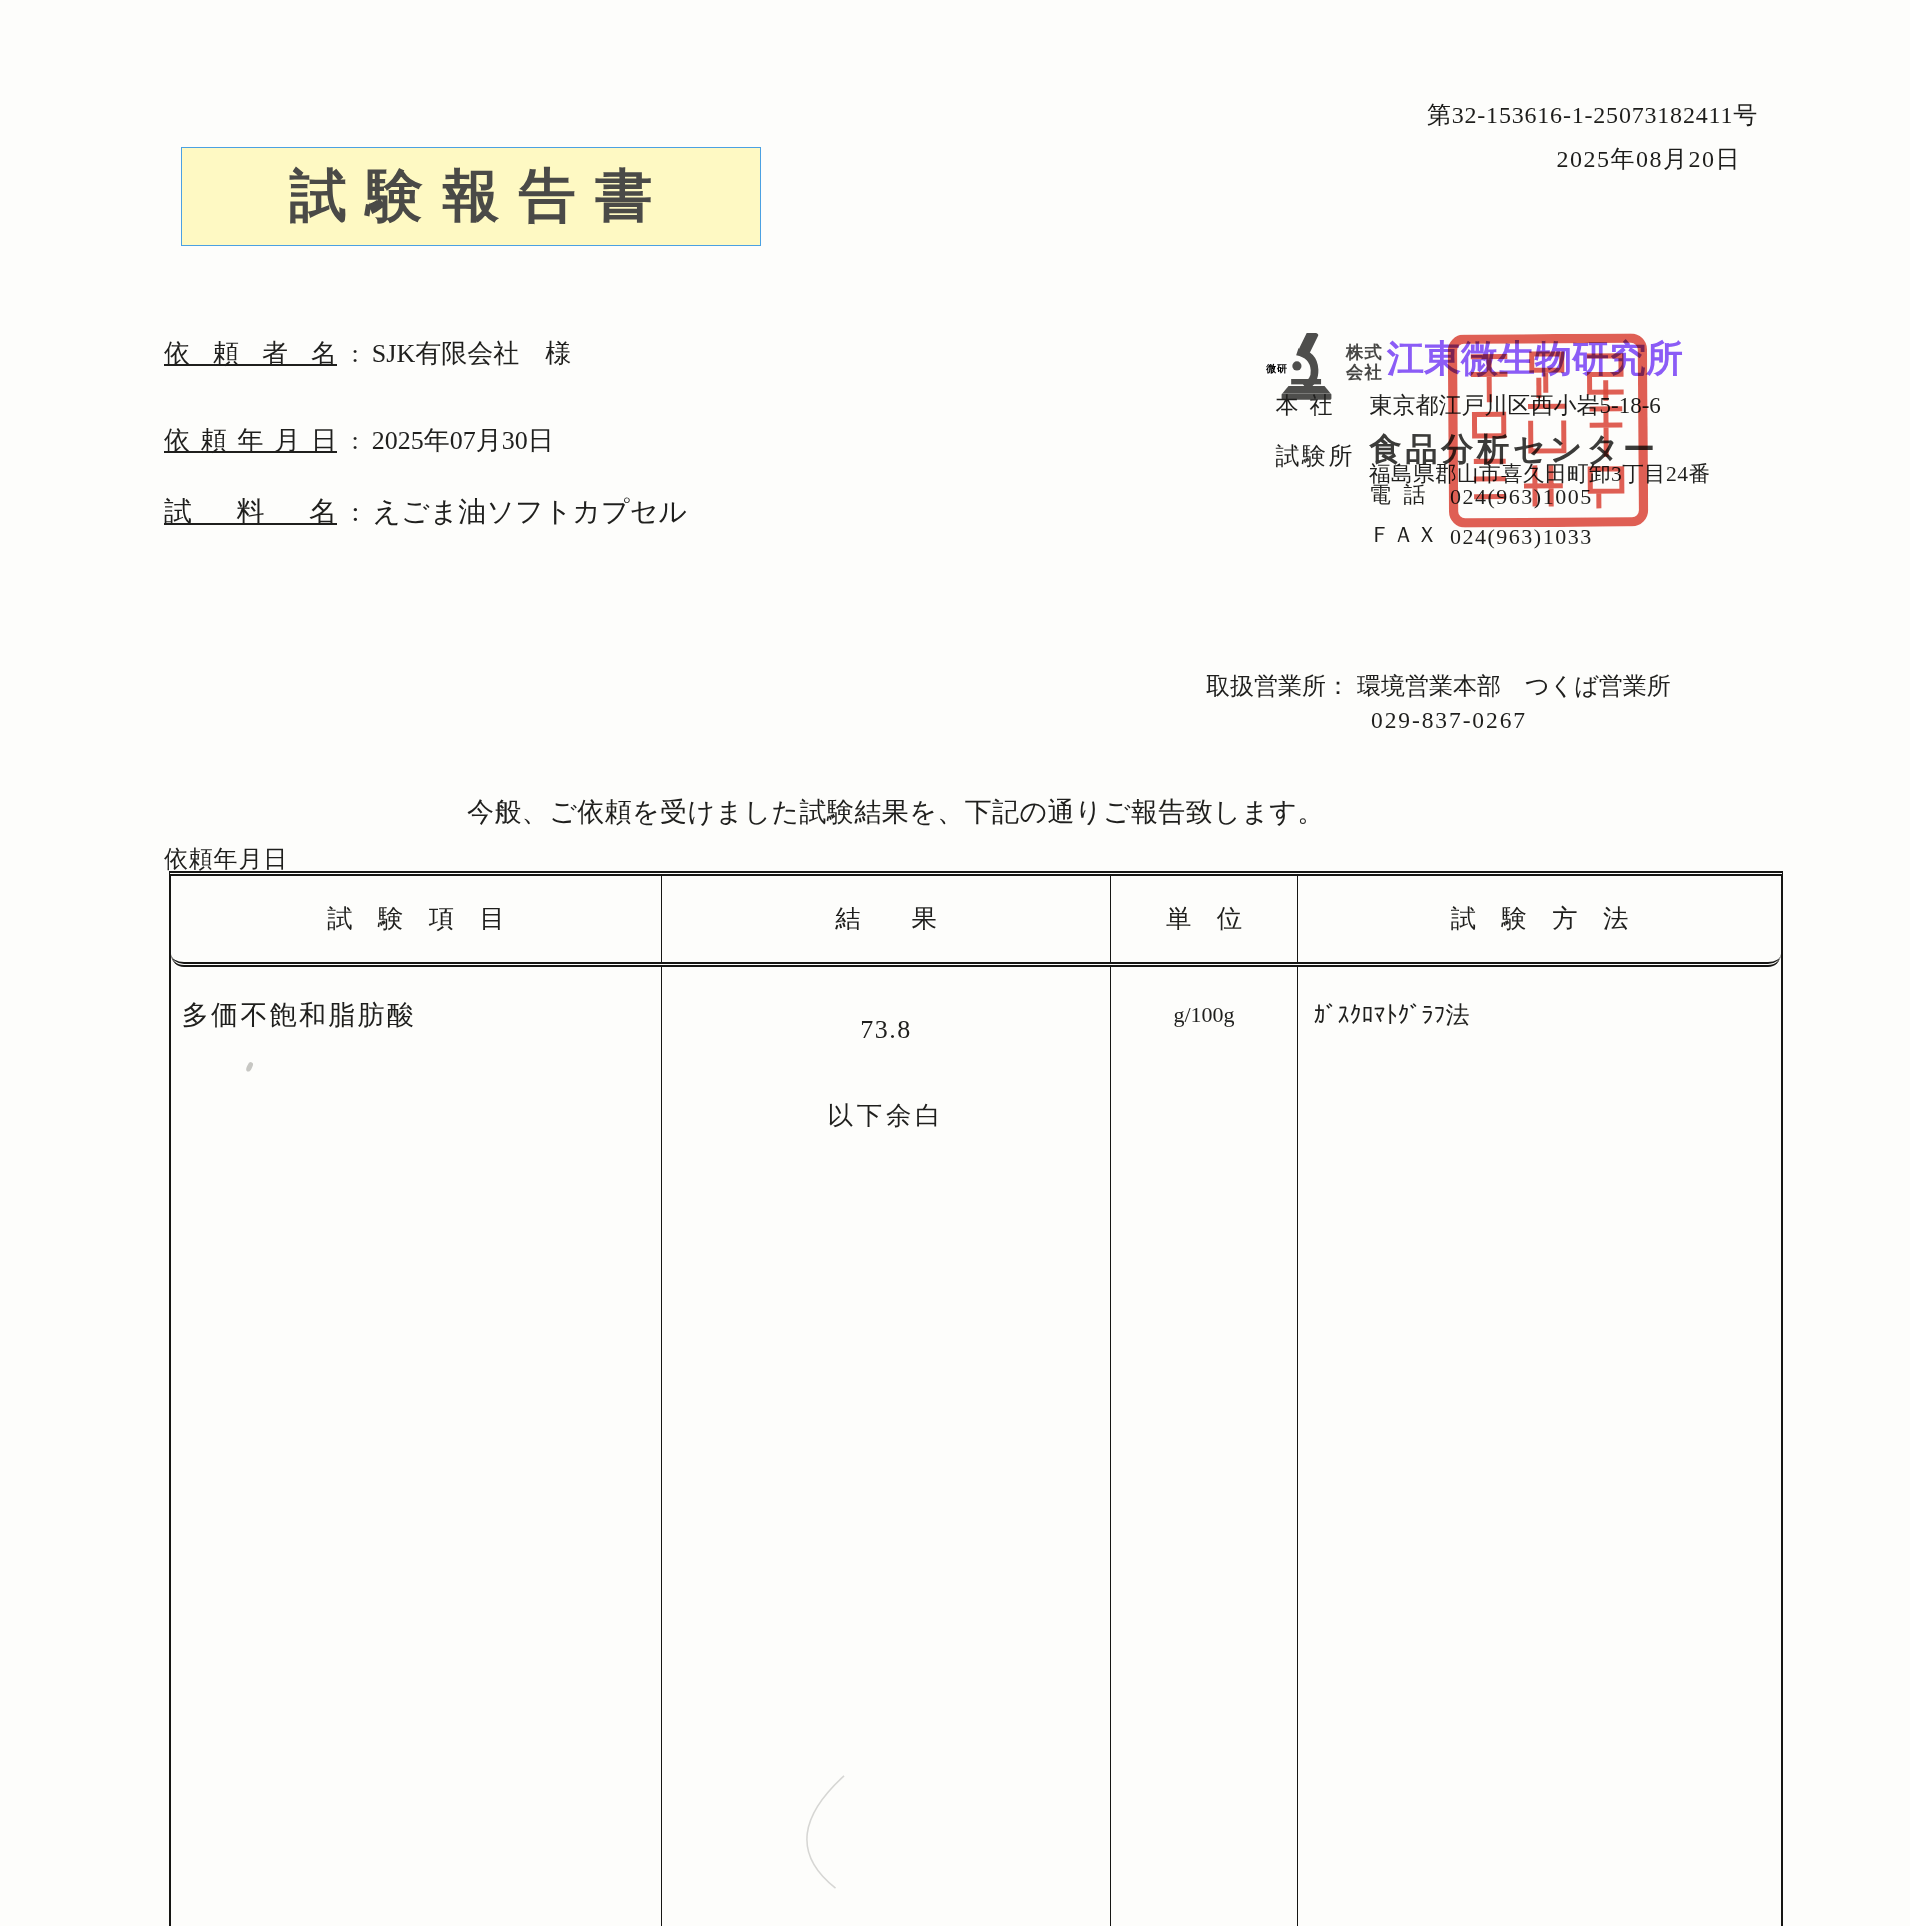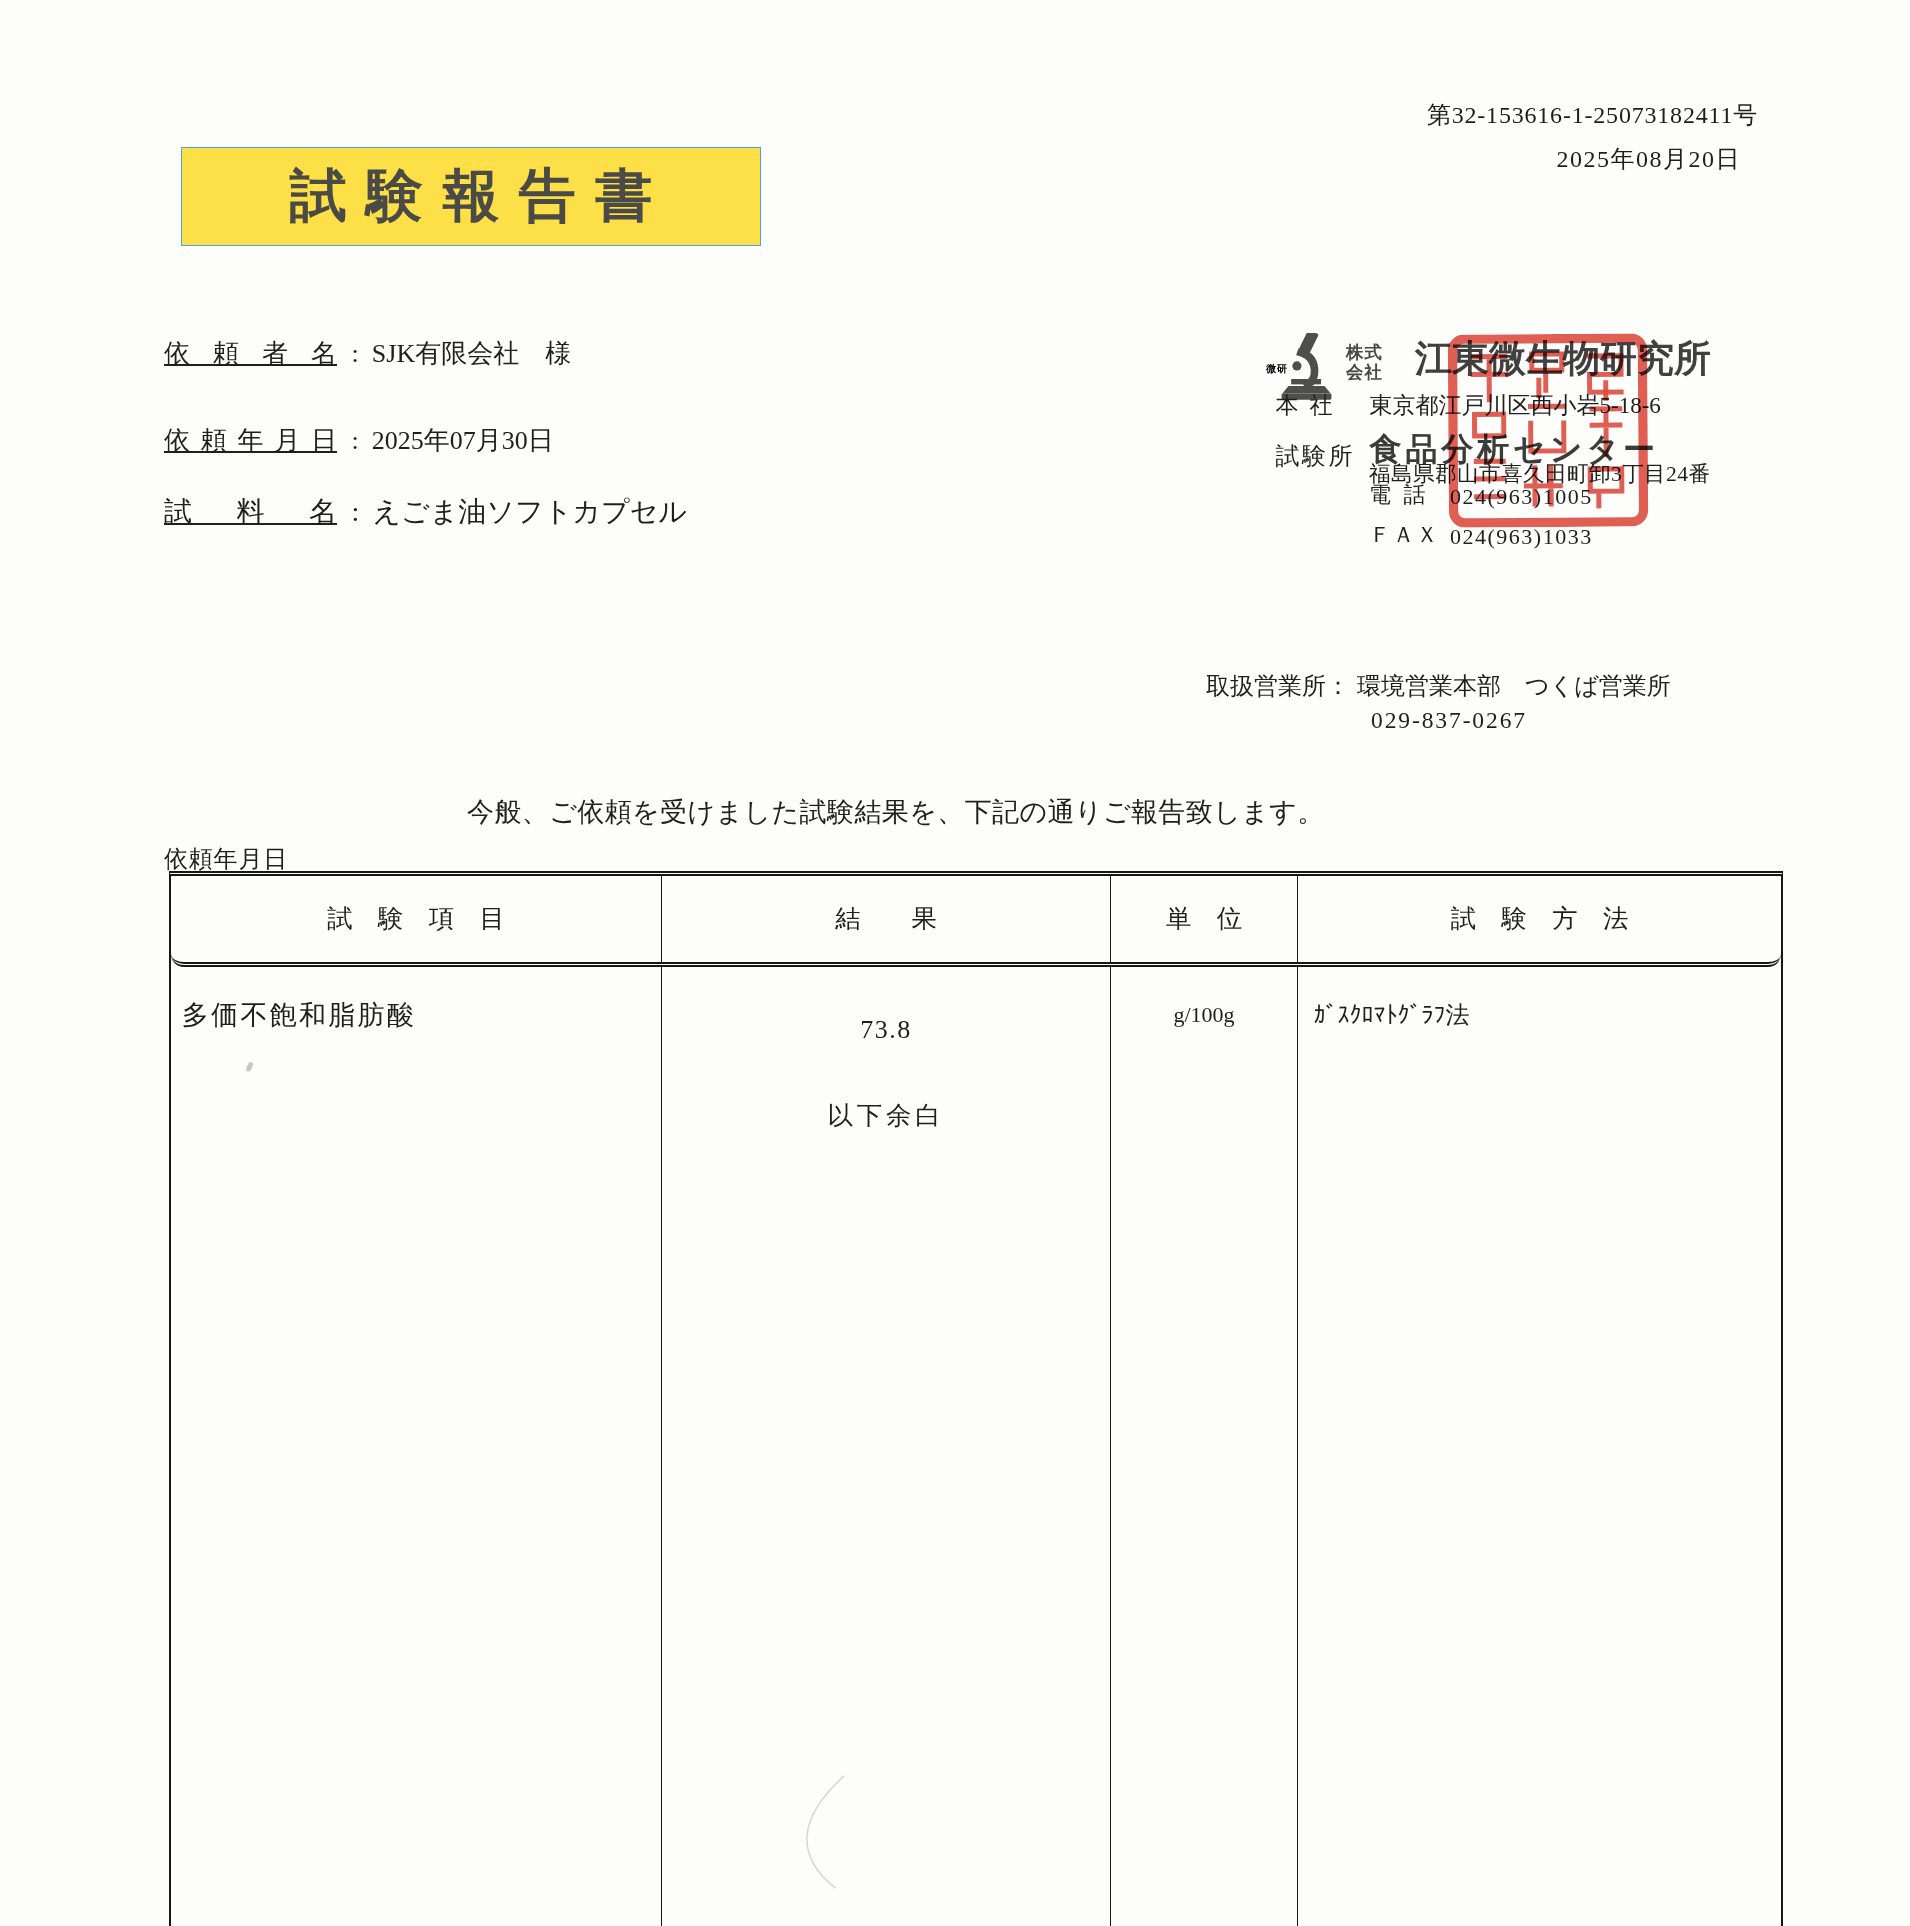--- a/index.html
+++ b/index.html
@@ -21,21 +21,21 @@
   }
   .issue-date{
     position:absolute;top:143px;right:170px;
     font-size:24px;letter-spacing:1.5px;color:#1d1d1b;
     white-space:nowrap;
   }
 
   
   .title-box{
     position:absolute;left:181px;top:147px;width:580px;height:99px;
-    background:#fde047;
+    background:#fef9c3;
     border:1.5px solid #4ba1e2;
     box-sizing:border-box;
     display:flex;align-items:center;justify-content:center;
   }
   .title-box .title-text{
     font-family:"Liberation Sans","DejaVu Sans",sans-serif;
     font-weight:bold;font-size:57px;color:#4a4a47;
     letter-spacing:0.34em;margin-right:-0.34em;
     white-space:nowrap;
   }
@@ -64,22 +64,22 @@
     font-weight:bold;font-size:10px;color:#000000;
     background:rgba(255,255,255,.85);padding:0 0.8px;letter-spacing:0.8px;
   }
   .corp-prefix{
     position:absolute;left:79px;top:10.8px;
     font-family:"Liberation Sans","DejaVu Sans",sans-serif;
     font-weight:bold;font-size:17.3px;line-height:1.18;color:#474745;
     letter-spacing:1.2px;
   }
   .corp-name{
-    position:absolute;left:148px;top:3.1px;
-    font-size:37px;font-weight:600;color:#404040;
+    position:absolute;left:120px;top:3.1px;
+    font-size:37px;font-weight:600;color:#8b5cf6;
     white-space:nowrap;
     text-align:right;
   }
   .lab-row{position:absolute;white-space:nowrap;}
   .lab-label{
     display:inline-block;text-align:justify;text-align-last:justify;
     vertical-align:bottom;
   }
   #lab-hq{left:8.5px;top:59px;font-size:23px;}
   #lab-hq .lab-label{width:57px;margin-right:37px;}

